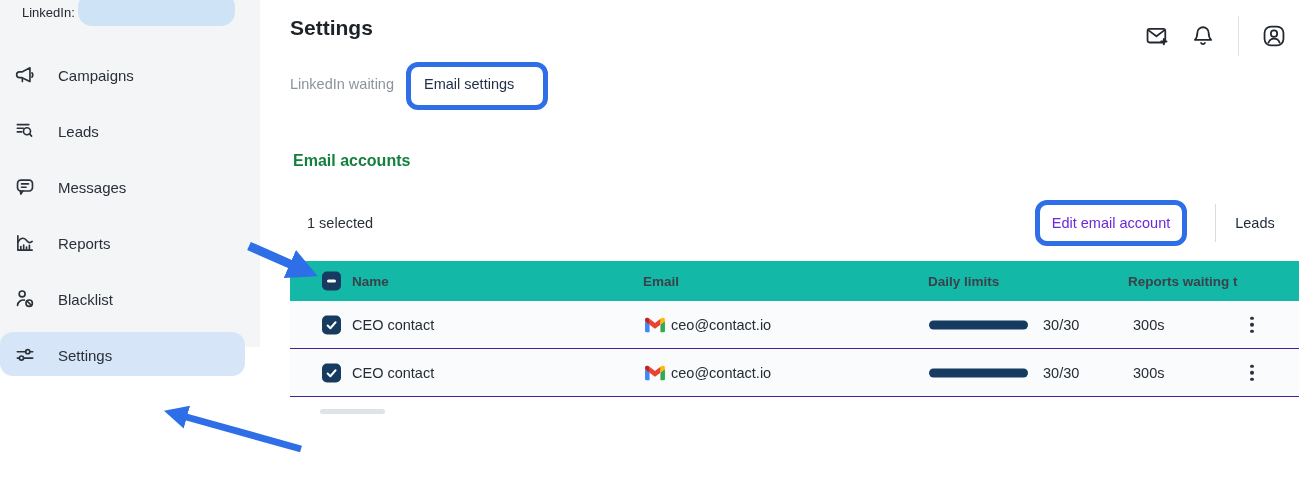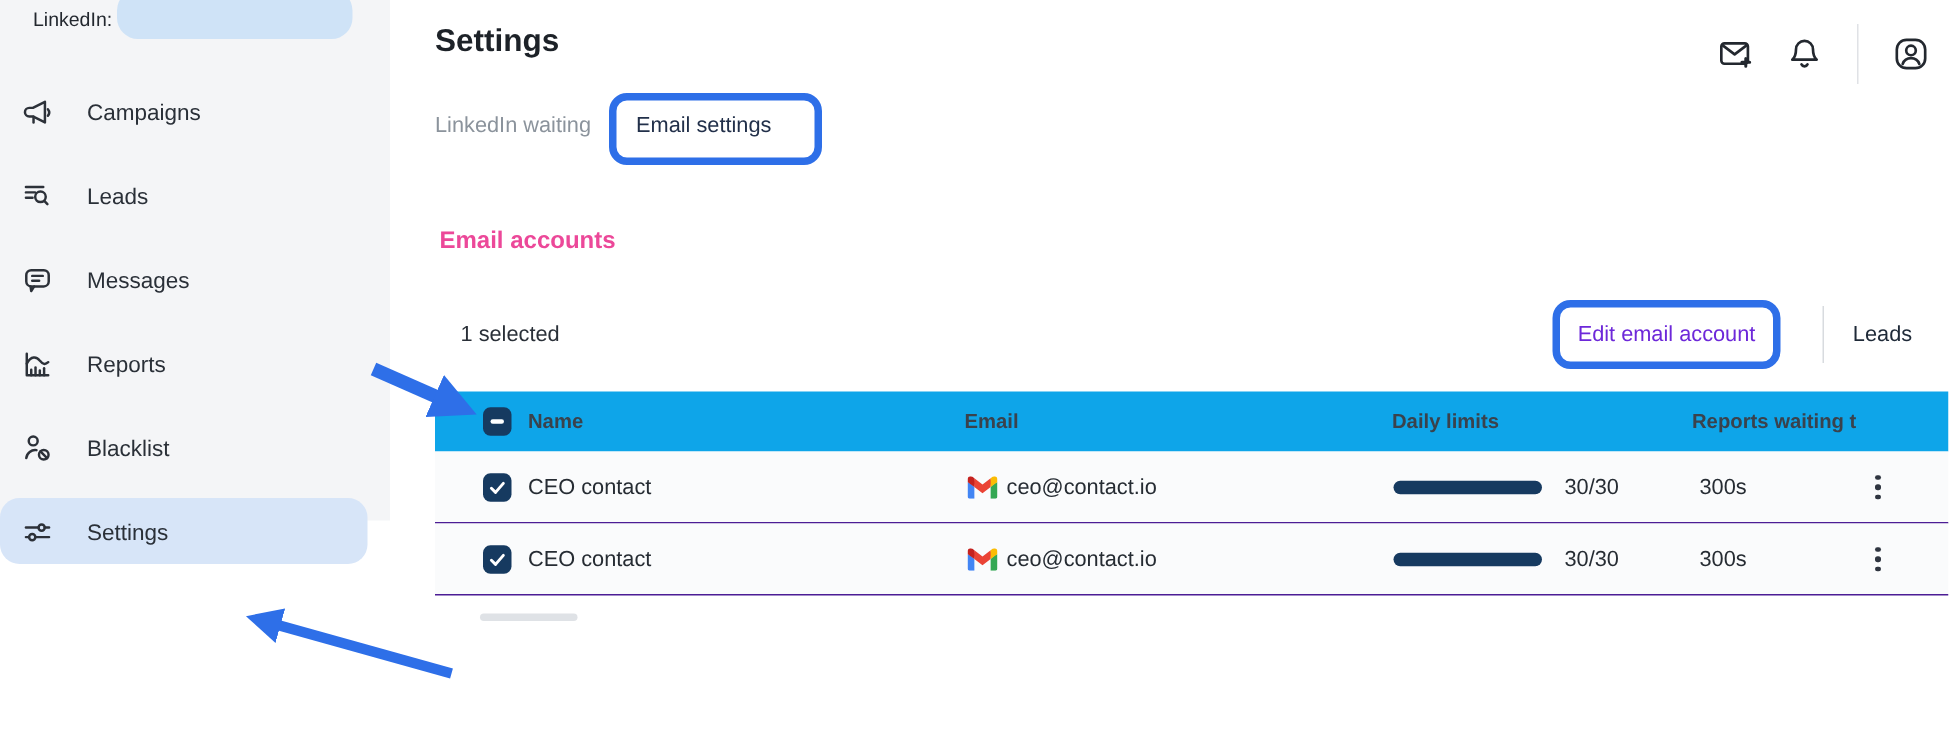--- a/index.html
+++ b/index.html
@@ -34,33 +34,33 @@
 
   .tab { position:absolute; top:76px; font-size:14.5px; cursor:pointer; }
   .tab-linkedin { left:30px; color:#8b939c; }
   .tab-email { left:164px; color:#22304a; font-weight:400; padding-bottom:16px;
     border-bottom:2.5px solid #22304a; }
 
   .ring { position:absolute; border:5px solid #2e6fe8; border-radius:12px; pointer-events:none; }
   .ring-tab { left:146px; top:62px; width:142px; height:48px; }
   .ring-edit { left:775px; top:200px; width:152px; height:46px; }
 
-  .section-title { position:absolute; left:33px; top:152px; font-size:16px; font-weight:700; color:#ec4899; }
+  .section-title { position:absolute; left:33px; top:152px; font-size:16px; font-weight:700; color:#15803d; }
   .selected-count { position:absolute; left:47px; top:215px; font-size:14.5px; color:#2a3038; }
   .edit-btn { position:absolute; left:775px; top:200px; width:152px; height:46px;
     display:flex; align-items:center; justify-content:center; font-size:14.5px;
     color:#6d28d9; cursor:pointer; }
   .btn-div { position:absolute; left:955px; top:204px; width:1px; height:38px; background:#d8dbdf; }
   .cancel-btn { position:absolute; left:962px; top:200px; width:66px; height:46px;
     display:flex; align-items:center; justify-content:center; font-size:14.5px;
     color:#1f2a38; cursor:pointer; }
 
   
   .table { position:absolute; left:30px; top:261px; width:1009px; }
-  .thead { position:relative; height:40px; background:#0ea5e9; }
+  .thead { position:relative; height:40px; background:#14b8a6; }
   .trow { position:relative; height:48px; background:#fafbfc; border-bottom:1px solid #4c1d95; }
   .cell { position:absolute; top:50%; transform:translateY(-50%); font-size:14.5px; color:#262c33; white-space:nowrap; }
   .hcell { font-size:13.5px; font-weight:700; color:#3a424c; }
   .cb { position:absolute; left:32px; top:50%; transform:translateY(-50%);
     width:19px; height:19px; background:#163a60; border-radius:5px;
     display:flex; align-items:center; justify-content:center; cursor:pointer; }
   .cb .minus { width:9px; height:2.6px; background:#fff; border-radius:2px; }
   .gmail { position:absolute; left:355px; top:50%; transform:translateY(-50%); width:20px; height:15px; }
   .progress-track { position:absolute; left:639px; top:50%; transform:translateY(-50%);
     width:99px; height:9px; border-radius:5px; background:#163a60; overflow:hidden; }

